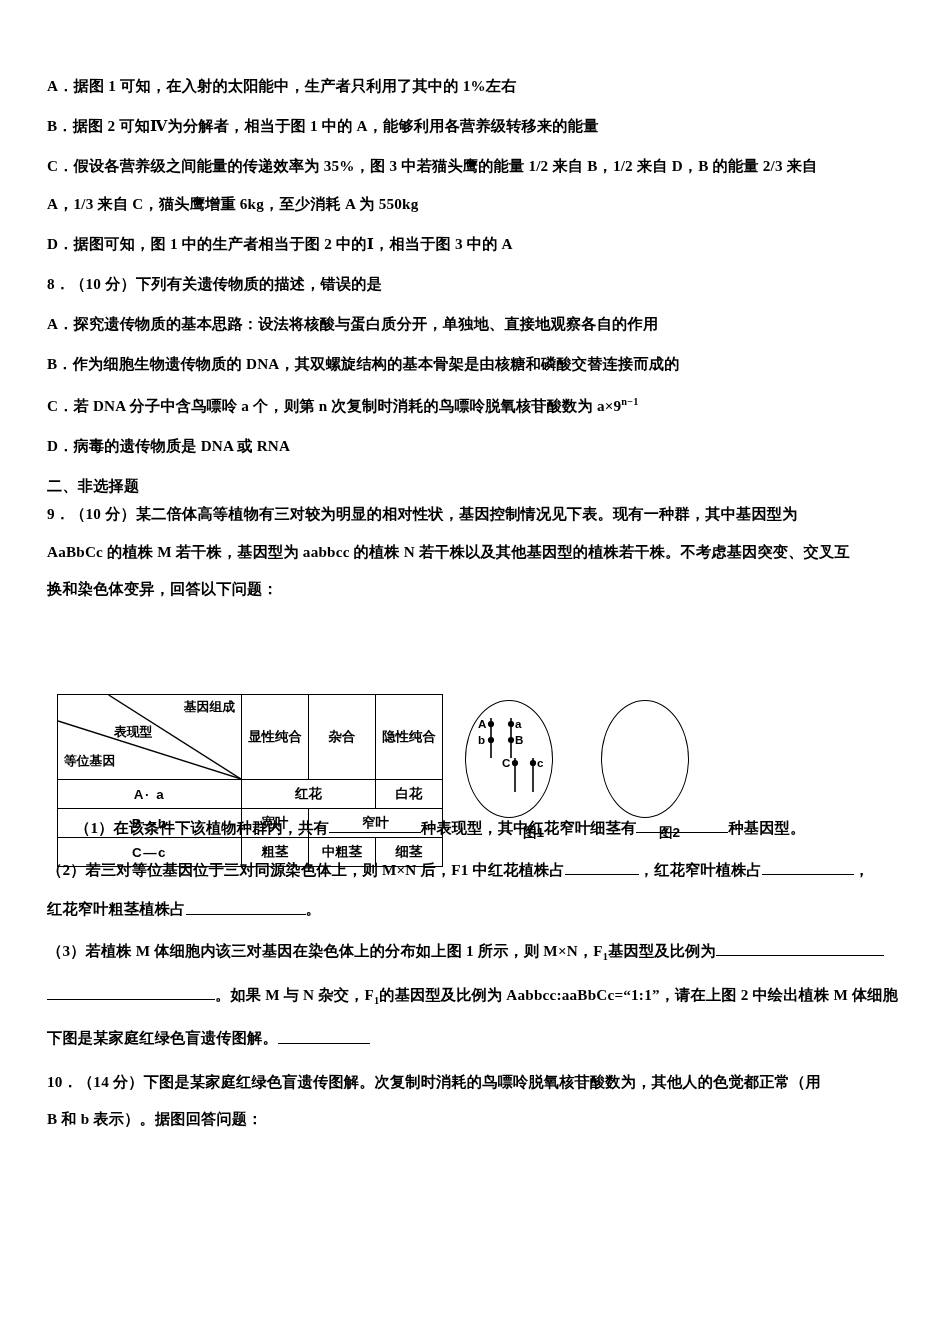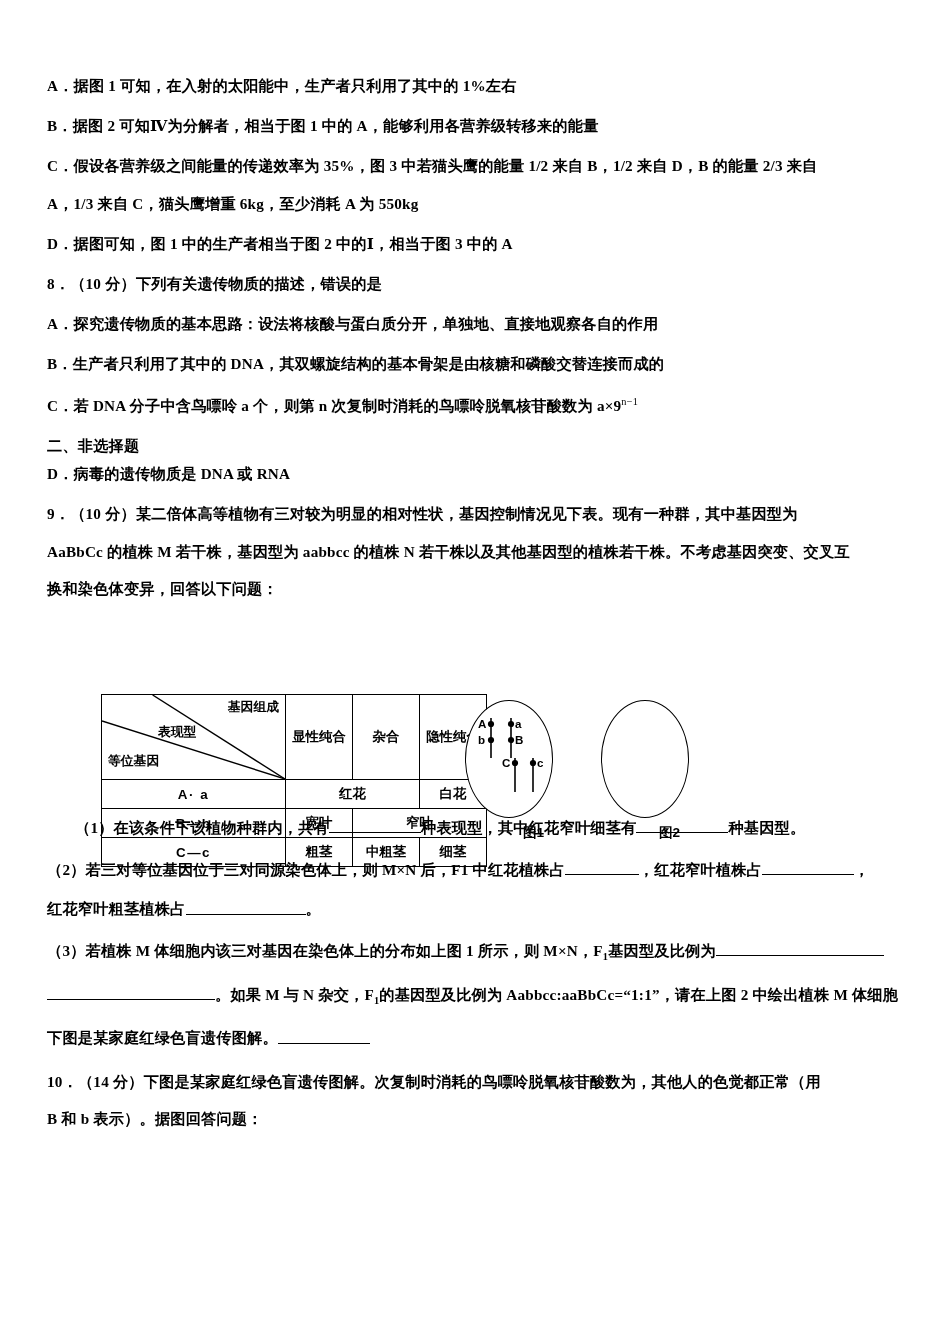--- a/index.html
+++ b/index.html
@@ -34,21 +34,21 @@
     font-weight: bold;
     line-height: 1.0;
     letter-spacing: 0.2px;
     margin: 0 0 0 0;
     padding: 0;
     white-space: nowrap;
   }
   .block-opt { margin-bottom: 25px; }
   .tight     { margin-bottom: 22px; }
   .opt-label { display: inline-block; }
-  sup { font-size: 0.68em; vertical-align: super; font-weight: normal; }
+  sup { font-size: 0.68em; vertical-align: super; font-weight: bold; }
   sub { font-size: 0.68em; vertical-align: sub; font-weight: bold; }
 
   .fillblank {
     display: inline-block;
     border-bottom: 1.5px solid #000;
     vertical-align: baseline;
     height: 0.95em;
   }
   .fb-md  { width: 74px; }
   .fb-lg  { width: 92px; }
@@ -65,21 +65,20 @@
   }
 
   
   table.genetable {
     position: absolute;
     left: 10px;
     top: 4px;
     border-collapse: collapse;
     width: 386px;
     table-layout: fixed;
-    margin-left: 44px;
   }
   table.genetable td {
     border: 1.4px solid #000;
     text-align: center;
     vertical-align: middle;
     font-size: 13.4px;
     font-weight: bold;
     font-family: "Liberation Sans", "DejaVu Sans", sans-serif;
     padding: 0;
     height: 28px;
@@ -174,32 +173,32 @@
 
     <div class="line block-opt">
       <span>8．</span><span>（10 分）</span><span>下列有关遗传物质的描述，错误的是</span>
     </div>
 
     <div class="line block-opt">
       <span class="opt-label">A．</span><span>探究遗传物质的基本思路：设法将核酸与蛋白质分开，单独地、直接地观察各自的作用</span>
     </div>
 
     <div class="line block-opt">
-      <span class="opt-label">B．</span><span>生产者只利用了其中的 DNA，其双螺旋结构的基本骨架是由核糖和磷酸交替连接而成的</span>
+      <span class="opt-label">B．</span><span>作为细胞生物遗传物质的 DNA，其双螺旋结构的基本骨架是由核糖和磷酸交替连接而成的</span>
     </div>
 
     <div class="line block-opt">
       <span class="opt-label">C．</span><span>若 DNA 分子中含鸟嘌呤 a 个，则第 n 次复制时消耗的鸟嘌呤脱氧核苷酸数为 a×9</span><sup>n−1</sup>
     </div>
 
+    <div class="line block-opt">
+      <span class="opt-label">D．</span><span>病毒的遗传物质是 DNA 或 RNA</span>
+    </div>
+
     <div class="line" style="margin-bottom:13px;">二、非选择题</div>
-
-    <div class="line block-opt">
-      <span class="opt-label">D．</span><span>病毒的遗传物质是 DNA 或 RNA</span>
-    </div>
 
     <div class="line tight">
       <span>9．</span><span>（10 分）</span><span>某二倍体高等植物有三对较为明显的相对性状，基因控制情况见下表。现有一种群，其中基因型为</span>
     </div>
     <div class="line tight">AaBbCc 的植株 M 若干株，基因型为 aabbcc 的植株 N 若干株以及其他基因型的植株若干株。不考虑基因突变、交叉互</div>
     <div class="line" style="margin-bottom:0;">换和染色体变异，回答以下问题：</div>
 
     <div class="figure-area">
 
       <table class="genetable">

